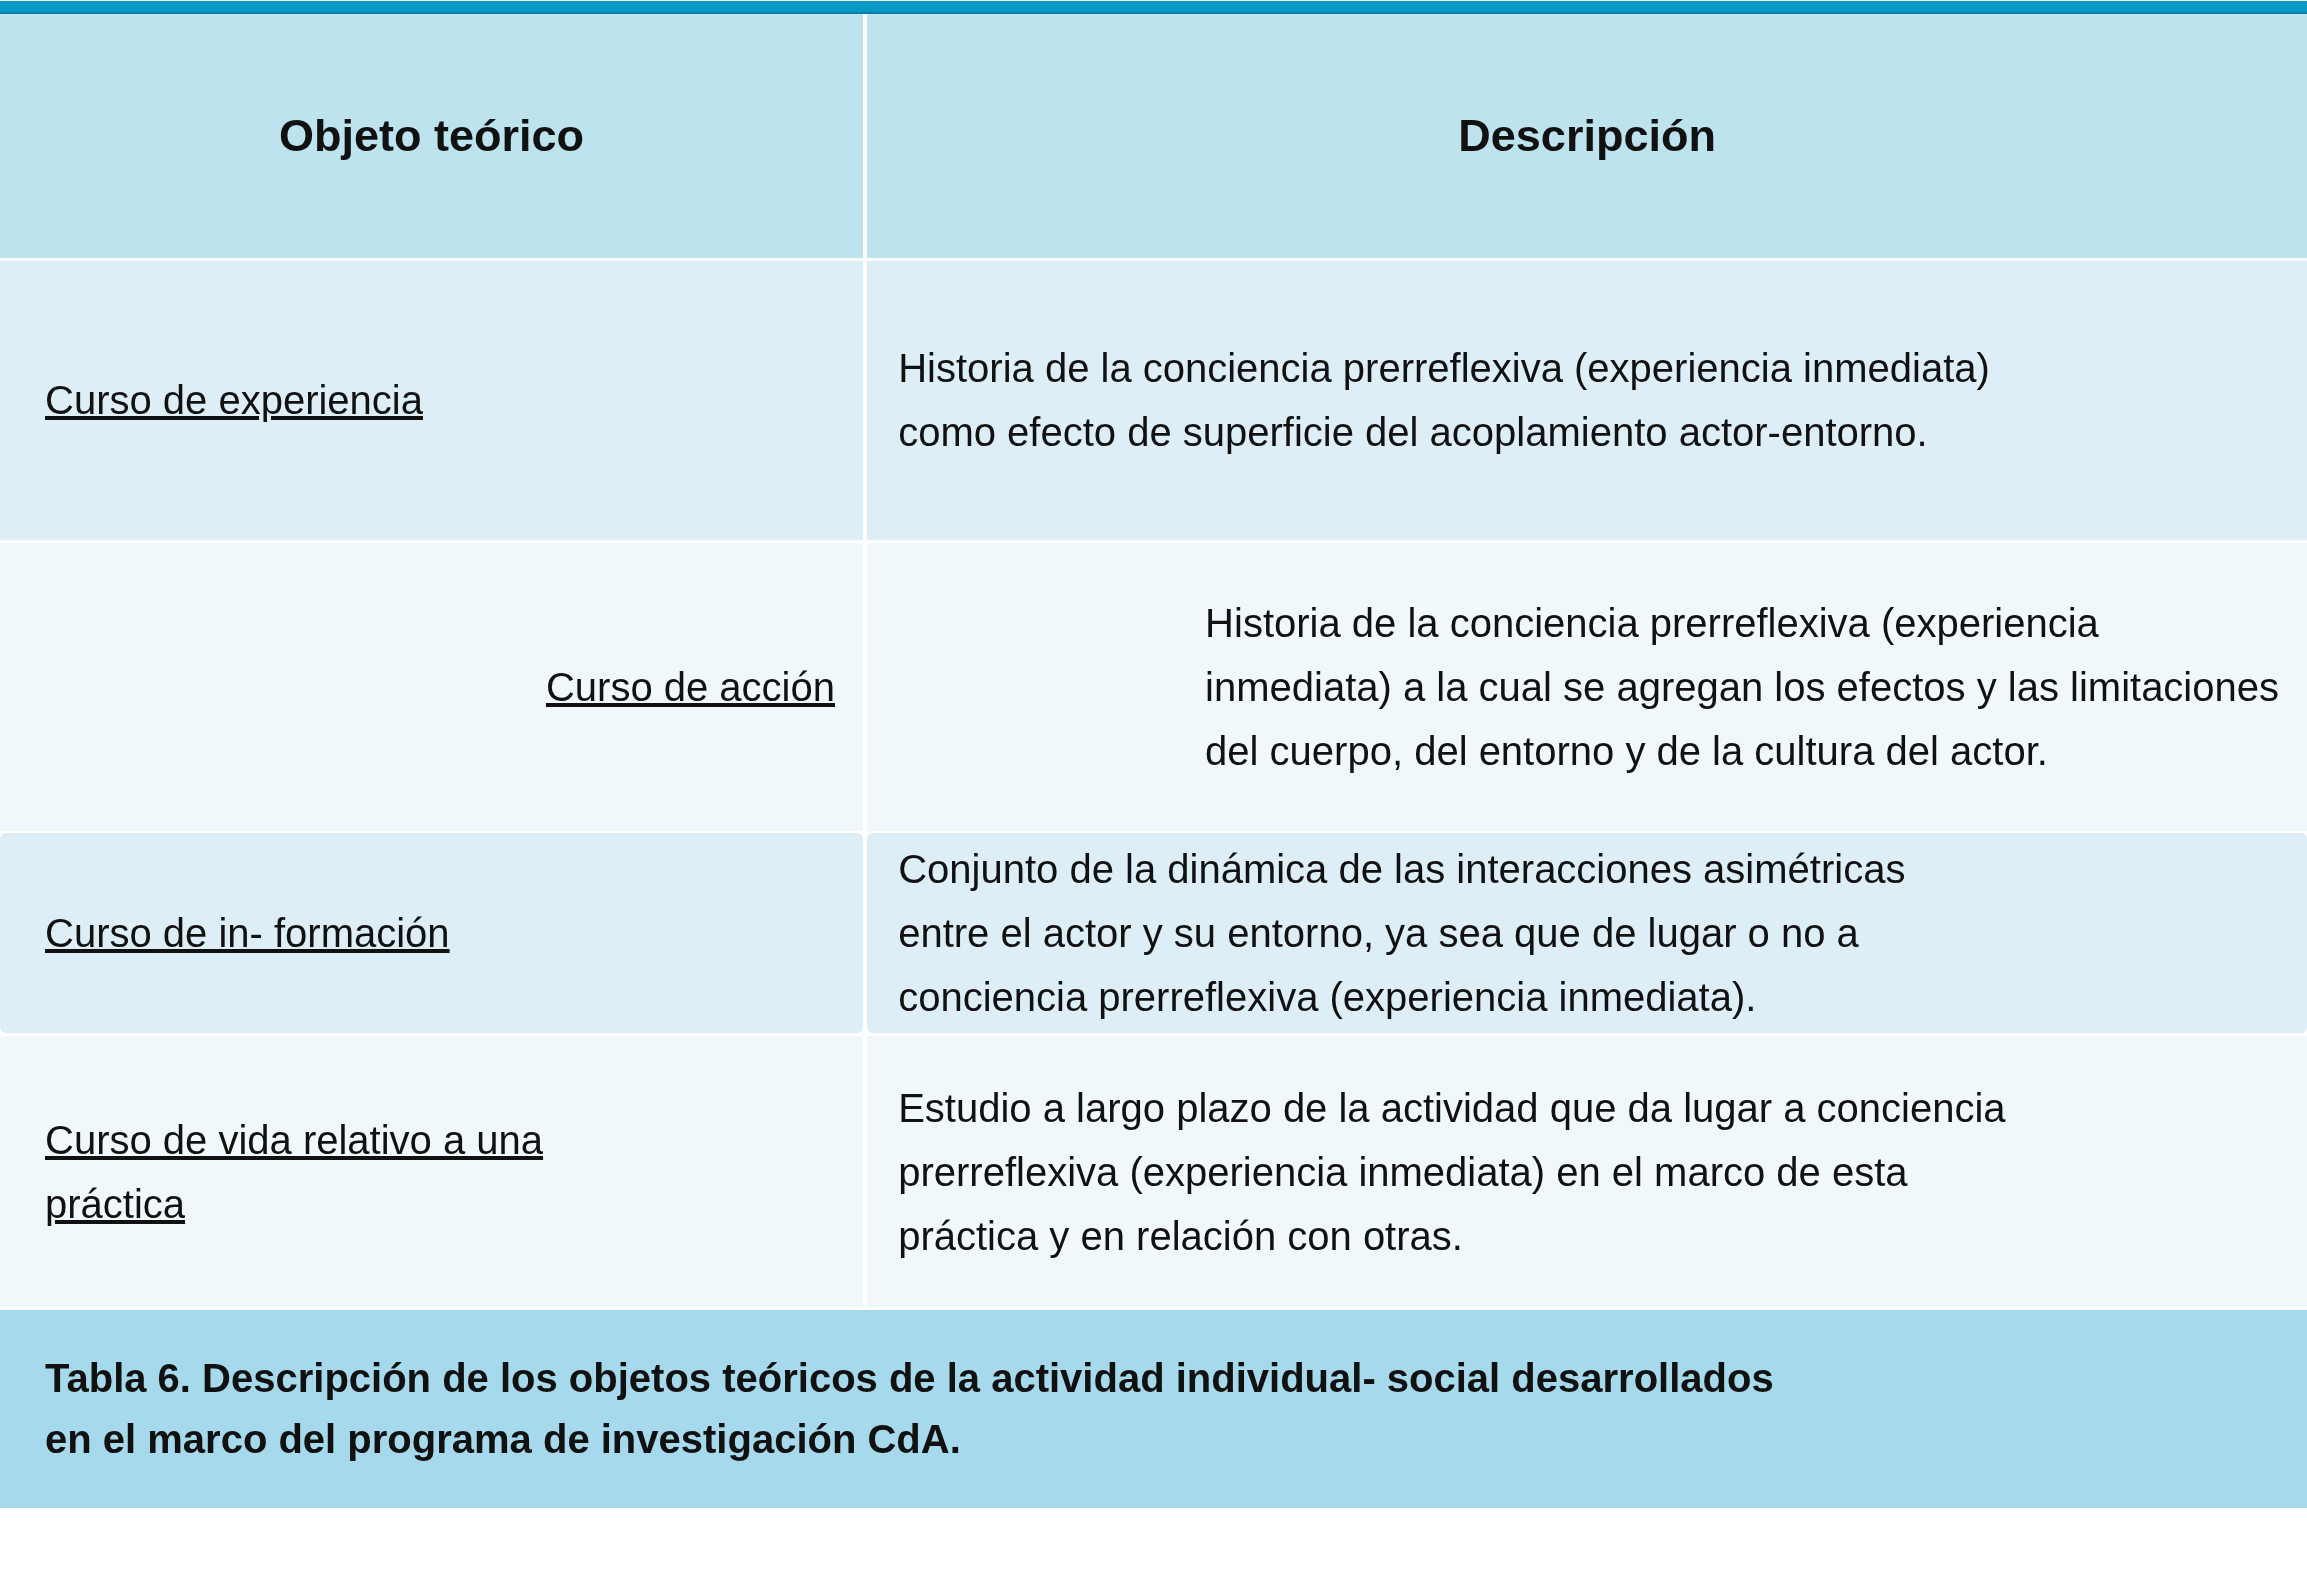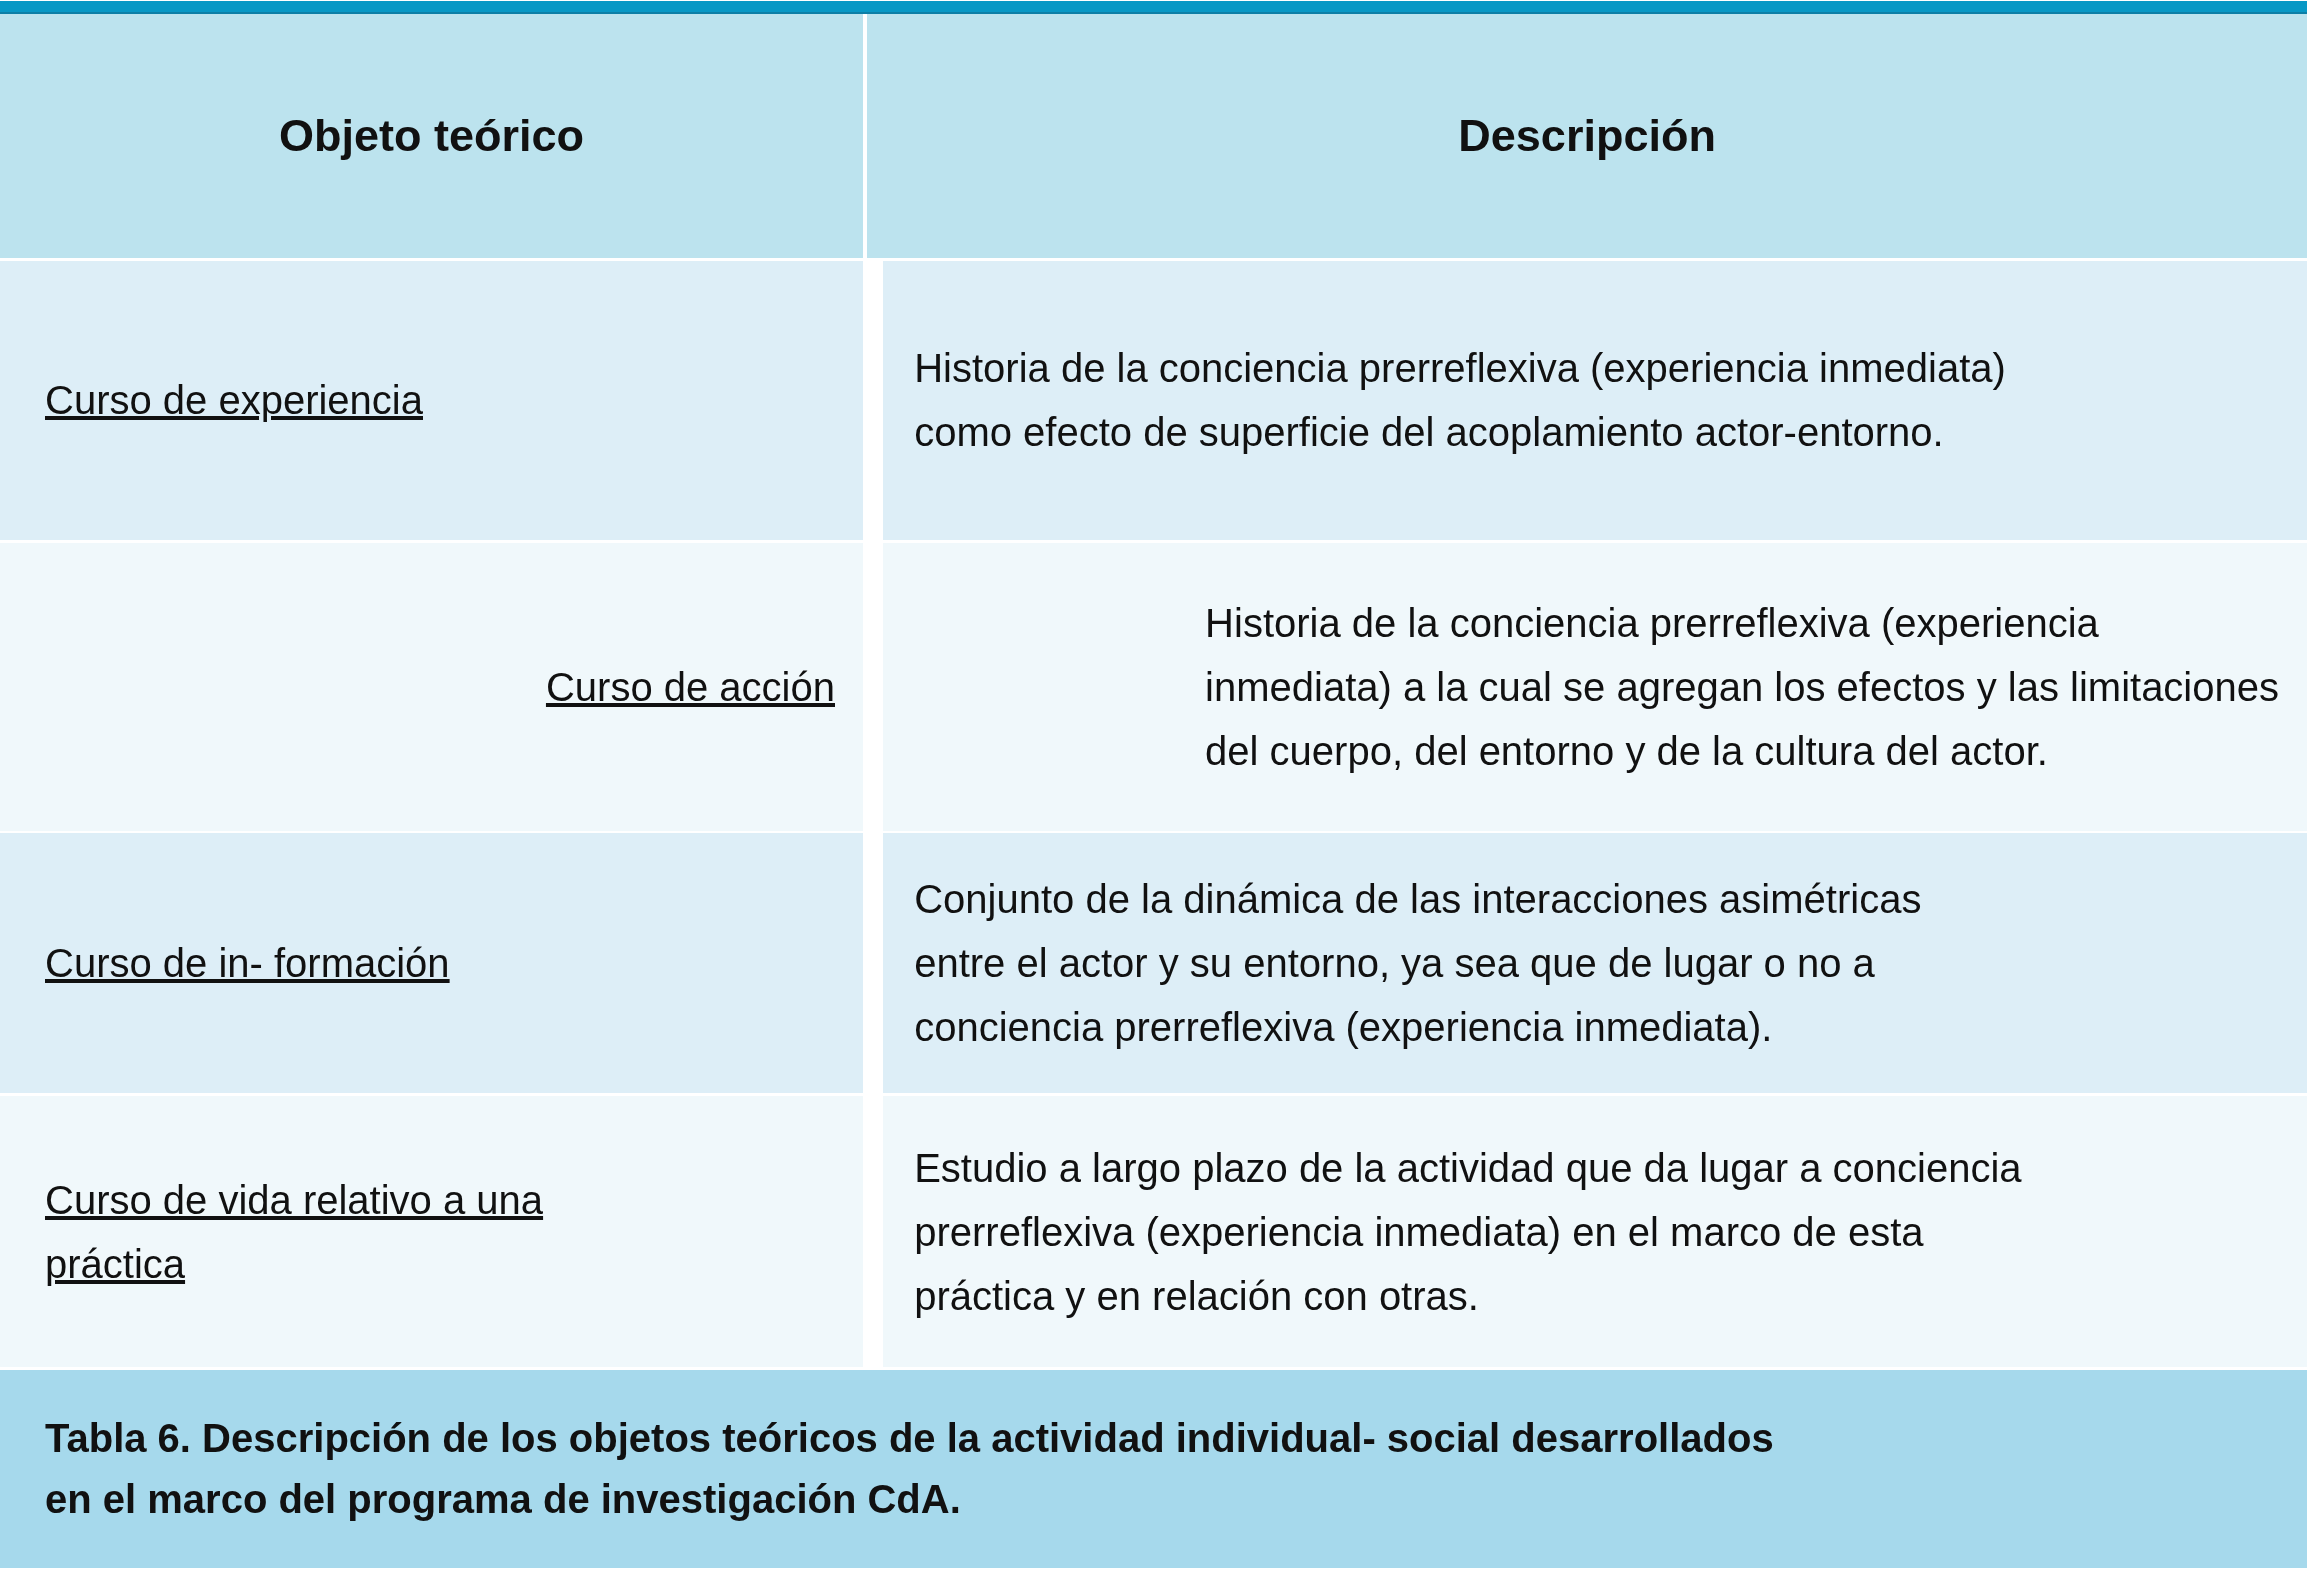--- a/index.html
+++ b/index.html
@@ -53,25 +53,24 @@
     padding-right: 28px;
     font-size: 40px;
     line-height: 64px;
     text-decoration: underline;
   }
   .descripcion-cell {
     padding-left: 31px;
     padding-right: 28px;
     font-size: 40px;
     line-height: 64px;
-    margin-left: 16px;
   }
   .r1 { height: 279px; background: var(--row-odd-bg); }
   .r2 { height: 288px; background: var(--row-even-bg); justify-content: flex-end; }
-  .r3 { height: 260px; background: var(--row-odd-bg); }
+  .r3 { height: 200px; background: var(--row-odd-bg); border-radius: 6px; }
   .r4 { height: 271px; background: var(--row-even-bg); }
   .caption-band {
     margin-top: 2.8px;
     height: 198px;
     background: var(--caption-bg);
     display: flex;
     align-items: center;
     padding-left: 45px;
     padding-right: 28px;
     font-weight: bold;

